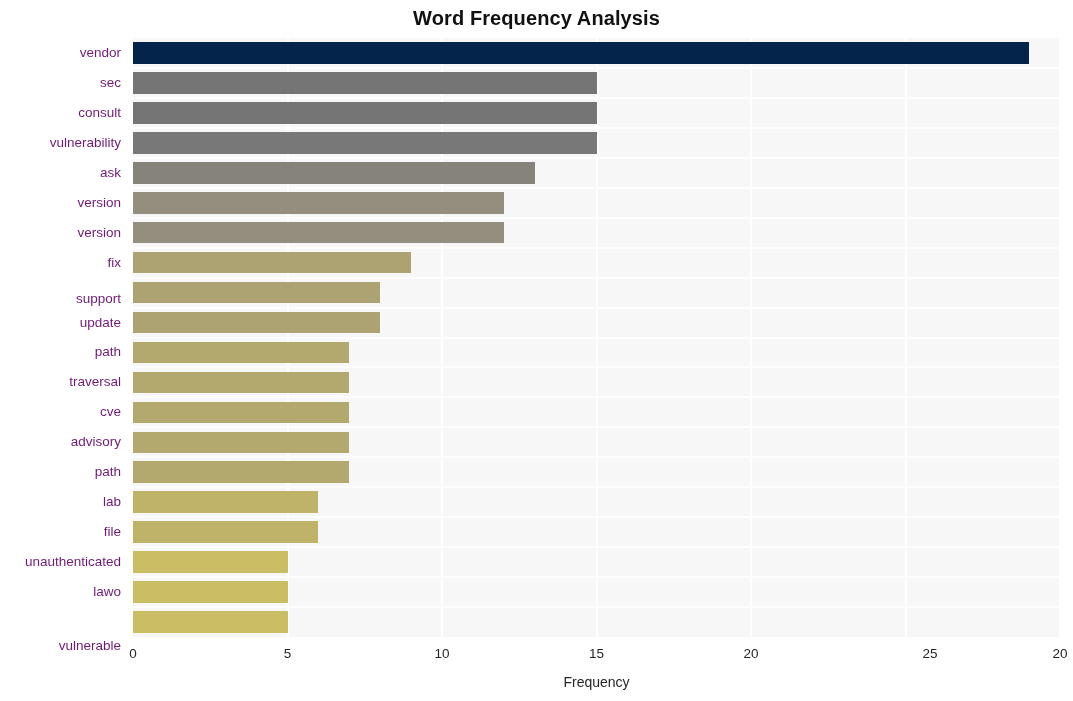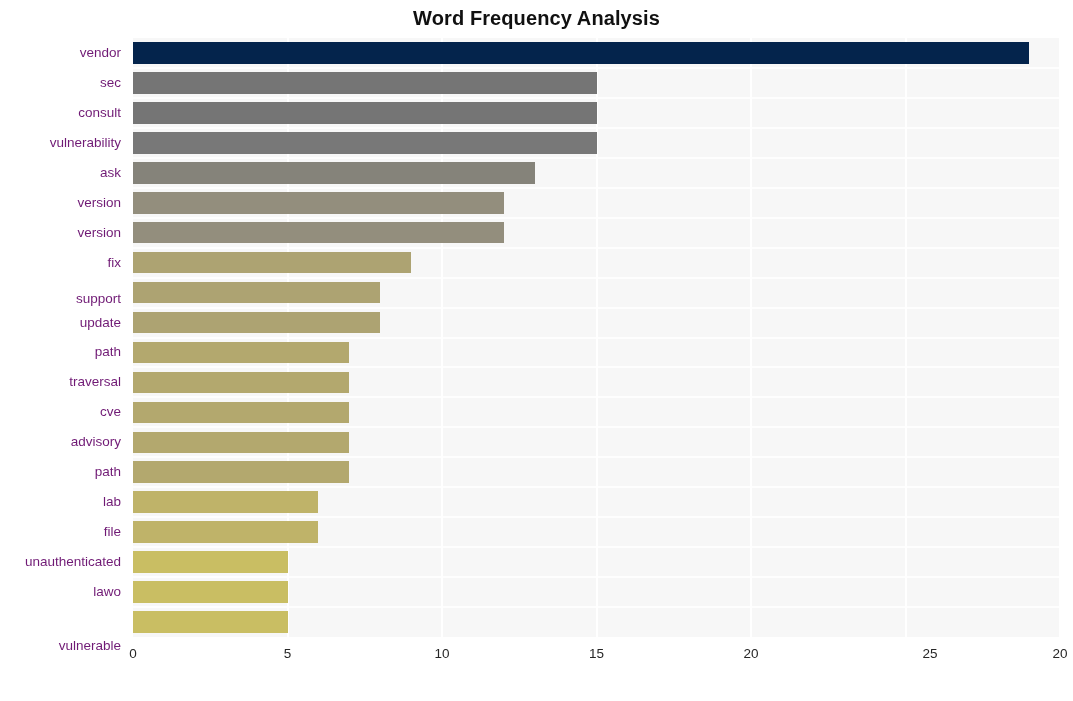--- a/index.html
+++ b/index.html
@@ -202,14 +202,15 @@
   <div id="xticks-layer">
       <div class="xtick-label" style="left: 133px;">0</div>
       <div class="xtick-label" style="left: 287.5px;">5</div>
       <div class="xtick-label" style="left: 442px;">10</div>
       <div class="xtick-label" style="left: 596.5px;">15</div>
       <div class="xtick-label" style="left: 751px;">20</div>
       <div class="xtick-label" style="left: 930px;">25</div>
       <div class="xtick-label" style="left: 1060px;">20</div>
     </div>
 
+  <div id="xaxis-title">Frequency</div>
 
 </div>
 
 </body></html>

